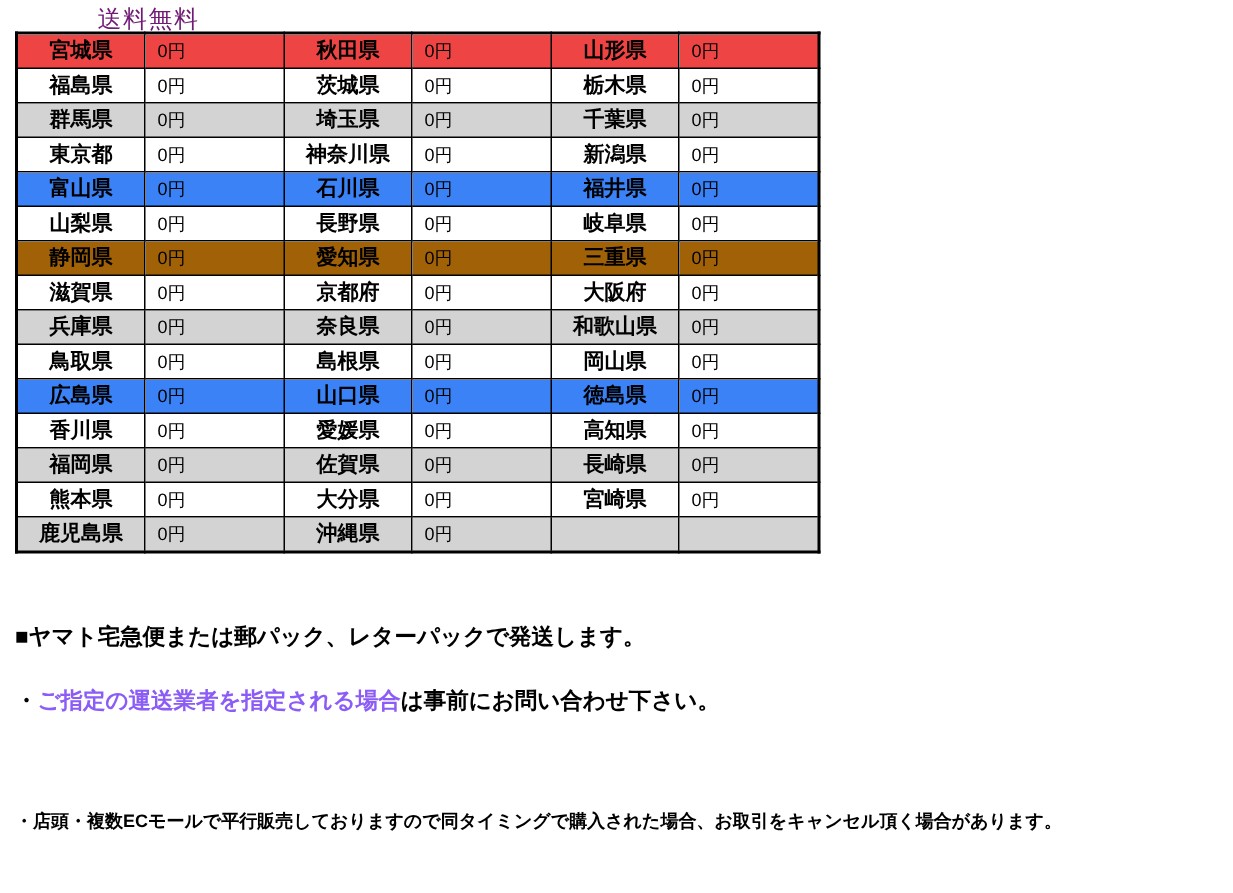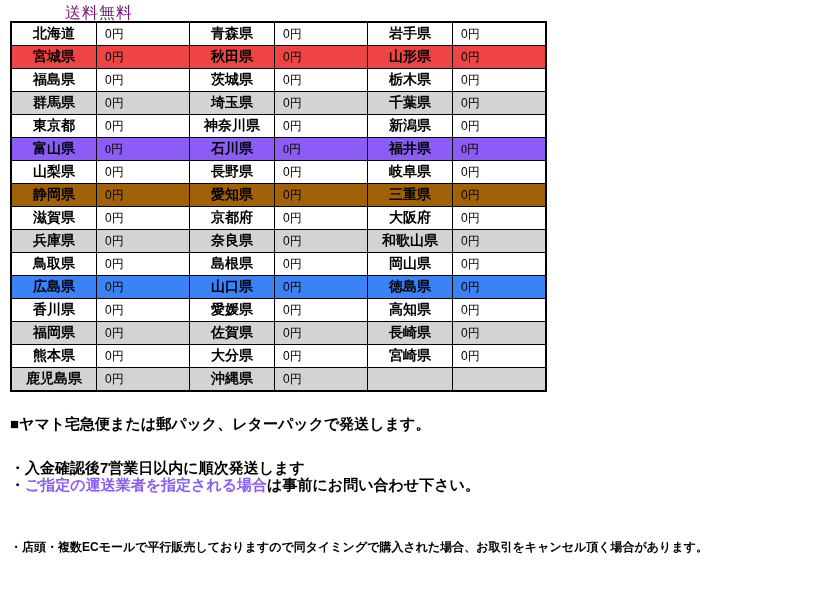--- a/index.html
+++ b/index.html
@@ -85,28 +85,20 @@
     white-space: nowrap;
   }
 </style>
 </head>
 <body>
 
 <div class="free-shipping-title" style="color: #701a75;">送料無料</div>
 
 <table class="fee-table">
   <tbody id="fee-tbody">
-      <tr>
-        <td class="pref">北海道</td>
-        <td class="fee">0円</td>
-        <td class="pref">青森県</td>
-        <td class="fee">0円</td>
-        <td class="pref">岩手県</td>
-        <td class="fee">0円</td>
-      </tr>
       <tr style="background: #ef4444; margin-top: 12px;">
         <td class="pref">宮城県</td>
         <td class="fee">0円</td>
         <td class="pref">秋田県</td>
         <td class="fee">0円</td>
         <td class="pref">山形県</td>
         <td class="fee">0円</td>
       </tr>
       <tr>
         <td class="pref">福島県</td>
@@ -125,21 +117,21 @@
         <td class="fee">0円</td>
       </tr>
       <tr>
         <td class="pref">東京都</td>
         <td class="fee">0円</td>
         <td class="pref">神奈川県</td>
         <td class="fee">0円</td>
         <td class="pref">新潟県</td>
         <td class="fee">0円</td>
       </tr>
-      <tr style="background: #8b5cf6; font-family: Liberation Serif, serif;">
+      <tr style="background: #3b82f6;">
         <td class="pref">富山県</td>
         <td class="fee">0円</td>
         <td class="pref">石川県</td>
         <td class="fee">0円</td>
         <td class="pref">福井県</td>
         <td class="fee">0円</td>
       </tr>
       <tr>
         <td class="pref">山梨県</td>
         <td class="fee">0円</td>
@@ -219,17 +211,16 @@
         <td class="fee">0円</td>
         <td class="pref"></td>
         <td class="fee"></td>
       </tr>
     </tbody>
 </table>
 
 <p class="shipping-heading">■ヤマト宅急便または郵パック、レターパックで発送します。</p>
 
 <div class="bullets" id="bullets">
-    <p class="bullet"><span>・入金確認後7営業日以内に順次発送します</span></p>
     <p class="bullet"><span>・</span><span style="color: #8b5cf6;">ご指定の運送業者を指定される場合</span><span>は事前にお問い合わせ下さい。</span></p>
   </div>
 
 <p class="footnote">・店頭・複数ECモールで平行販売しておりますので同タイミングで購入された場合、お取引をキャンセル頂く場合があります。</p>
 
 </body></html>

